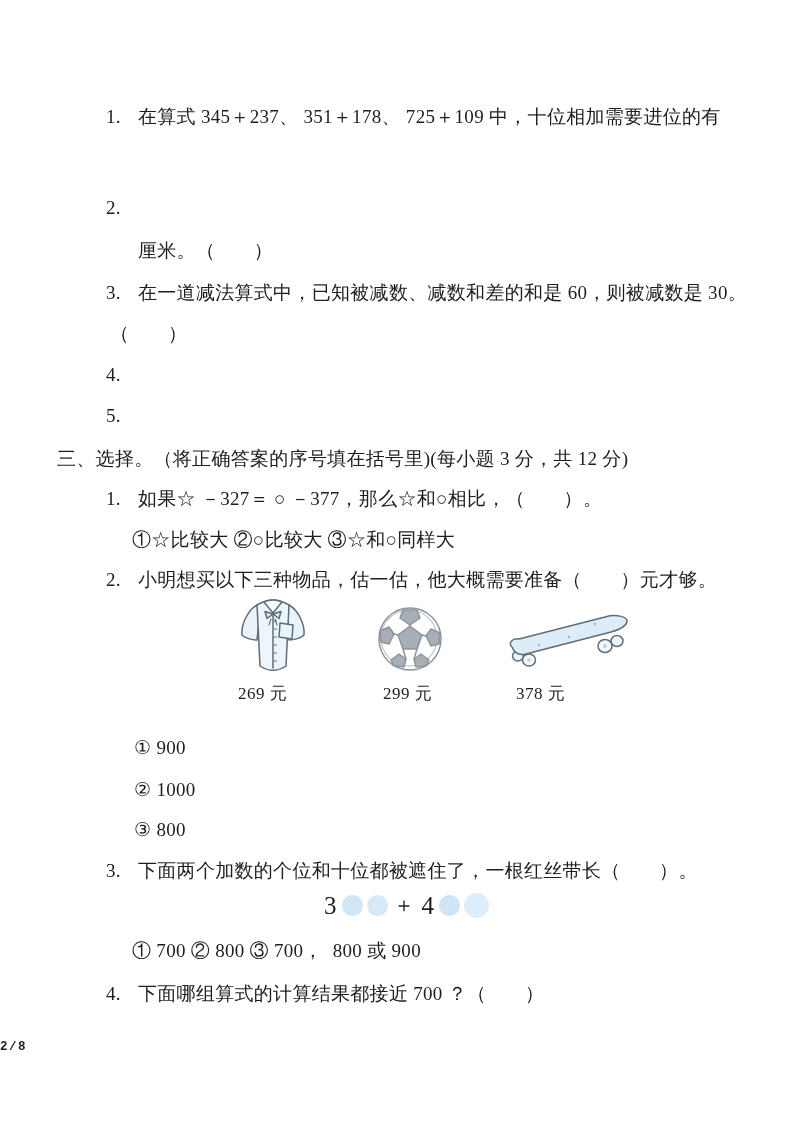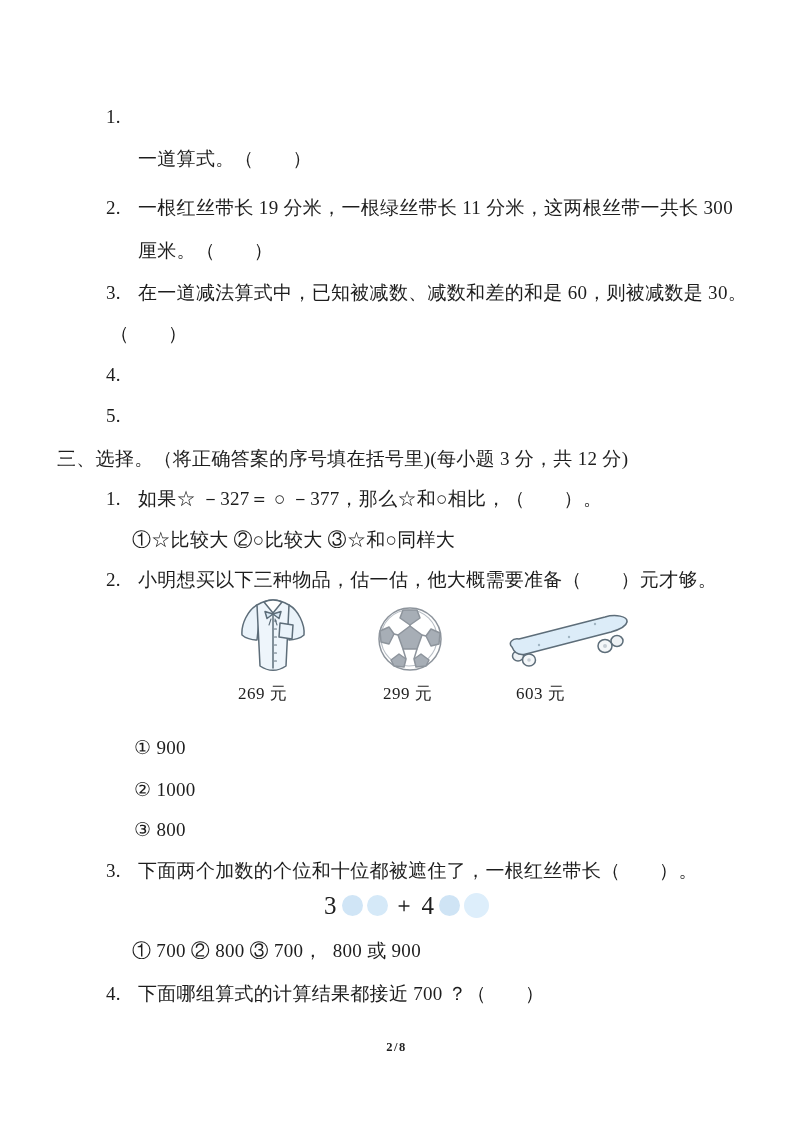--- a/index.html
+++ b/index.html
@@ -38,38 +38,37 @@
   .expr .plus { font-size:21px; padding:0 2px; }
   .cover { display:inline-block; border-radius:50%; }
   .cover.c1 { width:21px; height:21px; background:#d0e5f6; }
   .cover.c2 { width:21px; height:21px; background:#d5e9f8; }
   .cover.c3 { width:21px; height:21px; background:#cfe4f5; }
   .cover.c4 { width:25px; height:25px; background:#ddeefb; }
   .footer {
     position:absolute;
     left:0; right:0;
     top:1040px;
-    text-align:center;
-    font-family:Liberation Serif, serif;
+    text-align:left;
+    font-family:Liberation Mono, monospace;
     font-weight:700;
     font-size:12.5px;
     letter-spacing:1.5px;
     color:#222;
   }
 </style>
 </head>
 <body>
 
 <div class="page">
 
   <div class="line" style="left:106px; top:104px">1.</div>
-  <div class="line" style="left:138px; top:146px">一道算式。（　　）</div>
+  <div class="line" style="left:138px; top:104px">在算式 345＋237、 351＋178、 725＋109 中，十位相加需要进位的有</div>
 
   <div class="line" style="left:106px; top:195px">2.</div>
-  <div class="line" style="left:138px; top:195px">一根红丝带长 19 分米，一根绿丝带长 11 分米，这两根丝带一共长 300</div>
   <div class="line" style="left:138px; top:238px">厘米。（　　）</div>
 
   <div class="line" style="left:106px; top:280px">3.</div>
   <div class="line" style="left:138px; top:280px">在一道减法算式中，已知被减数、减数和差的和是 60，则被减数是 30。</div>
   <div class="line" style="left:110px; top:321px">（　　）</div>
 
   <div class="line" style="left:106px; top:362px">4.</div>
 
   <div class="line" style="left:106px; top:403px">5.</div>
 
@@ -123,21 +122,21 @@
       <g fill="#9fb4c2" stroke="none">
         <circle cx="34" cy="35" r="1.2"></circle>
         <circle cx="64" cy="27" r="1.2"></circle>
         <circle cx="90" cy="14" r="1.2"></circle>
       </g>
     </g>
   </svg>
 
   <div class="price" style="left:238px; top:682px">269 元</div>
   <div class="price" style="left:383px; top:682px">299 元</div>
-  <div class="price" style="left:516px; top:682px">603 元</div>
+  <div class="price" style="left:516px; top:682px">378 元</div>
 
   <div class="line" style="left:134px; top:735px">① 900</div>
   <div class="line" style="left:134px; top:777px">② 1000</div>
   <div class="line" style="left:134px; top:817px">③ 800</div>
 
   <div class="line" style="left:106px; top:858px">3.</div>
   <div class="line" style="left:138px; top:858px">下面两个加数的个位和十位都被遮住了，一根红丝带长（　　）。</div>
 
   <div class="expr" style="left:323px; top:893px">
     <span class="digit">3</span>

